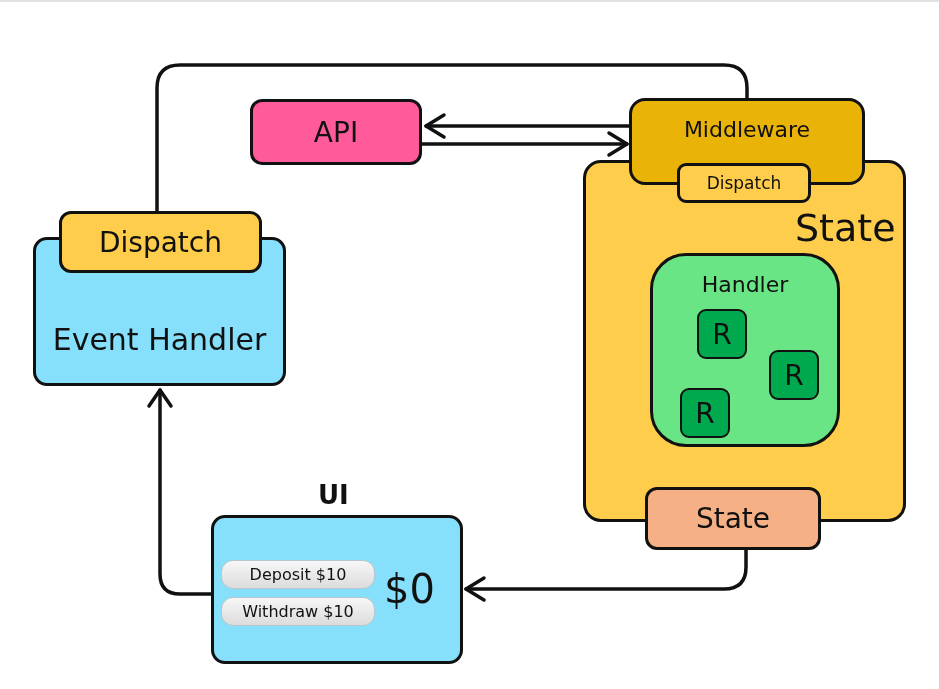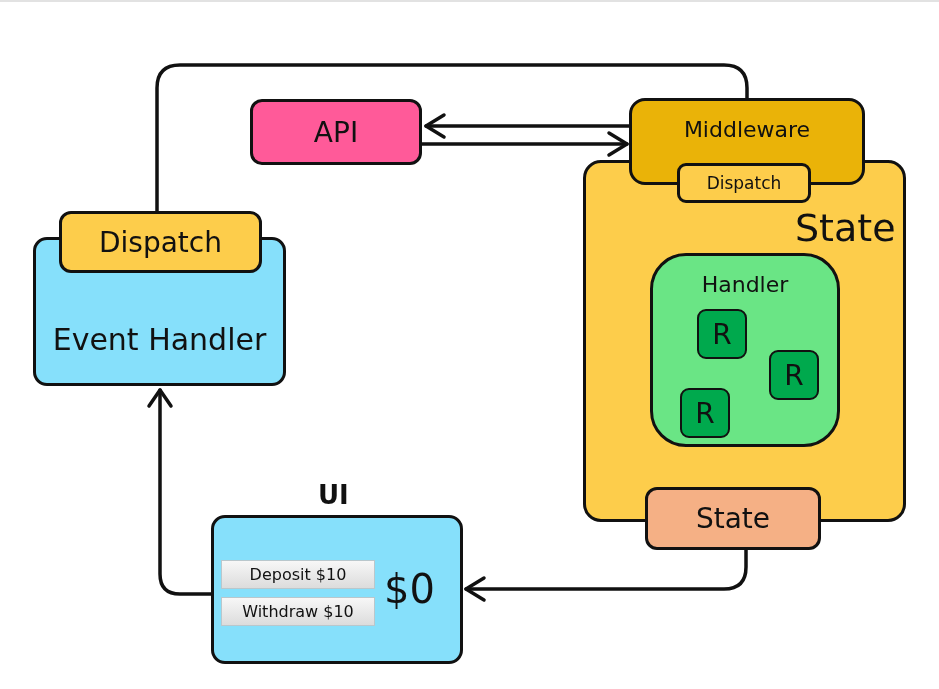--- a/index.html
+++ b/index.html
@@ -16,21 +16,21 @@
   .reducer { left:650px; top:253px; width:190px; height:194px; background:#6ae585; border-radius:36px; align-items:flex-start; padding-top:16px; font-size:22px; }
   .r { width:50px; height:50px; background:#00a94d; border-radius:9px; font-size:28px; border-width:2.5px; }
   .r1 { left:697px; top:309px; }
   .r2 { left:769px; top:350px; }
   .r3 { left:680px; top:388px; }
   .state { left:645px; top:487px; width:176px; height:63px; background:#f5b085; border-radius:12px; font-size:28px; }
   .handler { left:33px; top:237px; width:253px; height:149px; background:#86e0fb; border-radius:14px; align-items:center; padding-top:56px; font-size:30px; }
   .handler-dispatch { left:59px; top:211px; width:203px; height:62px; background:#fdcd4b; border-radius:12px; font-size:28px; }
   .ui-label { left:318px; top:480px; font-size:26px;font-weight:bold; }
   .ui { left:211px; top:515px; width:252px; height:149px; background:#86e0fb; border-radius:14px; }
-  .ui-btn { position:absolute; box-sizing:border-box; left:221px; width:154px; height:29px; border:1px solid #b9c7cc; border-radius:0;
+  .ui-btn { position:absolute; box-sizing:border-box; left:221px; width:154px; height:29px; border:1px solid #b9c7cc; border-radius:12px;
             background:linear-gradient(#f7f7f7,#dcdcdc); font-size:16px; color:#111; display:flex; align-items:center; justify-content:center; cursor:pointer; }
   .deposit { top:560px; }
   .withdraw { top:597px; }
   .balance { left:384px; top:566px; font-size:40px; }
 </style>
 </head>
 <body>
 
 <div class="topline"></div>
 

